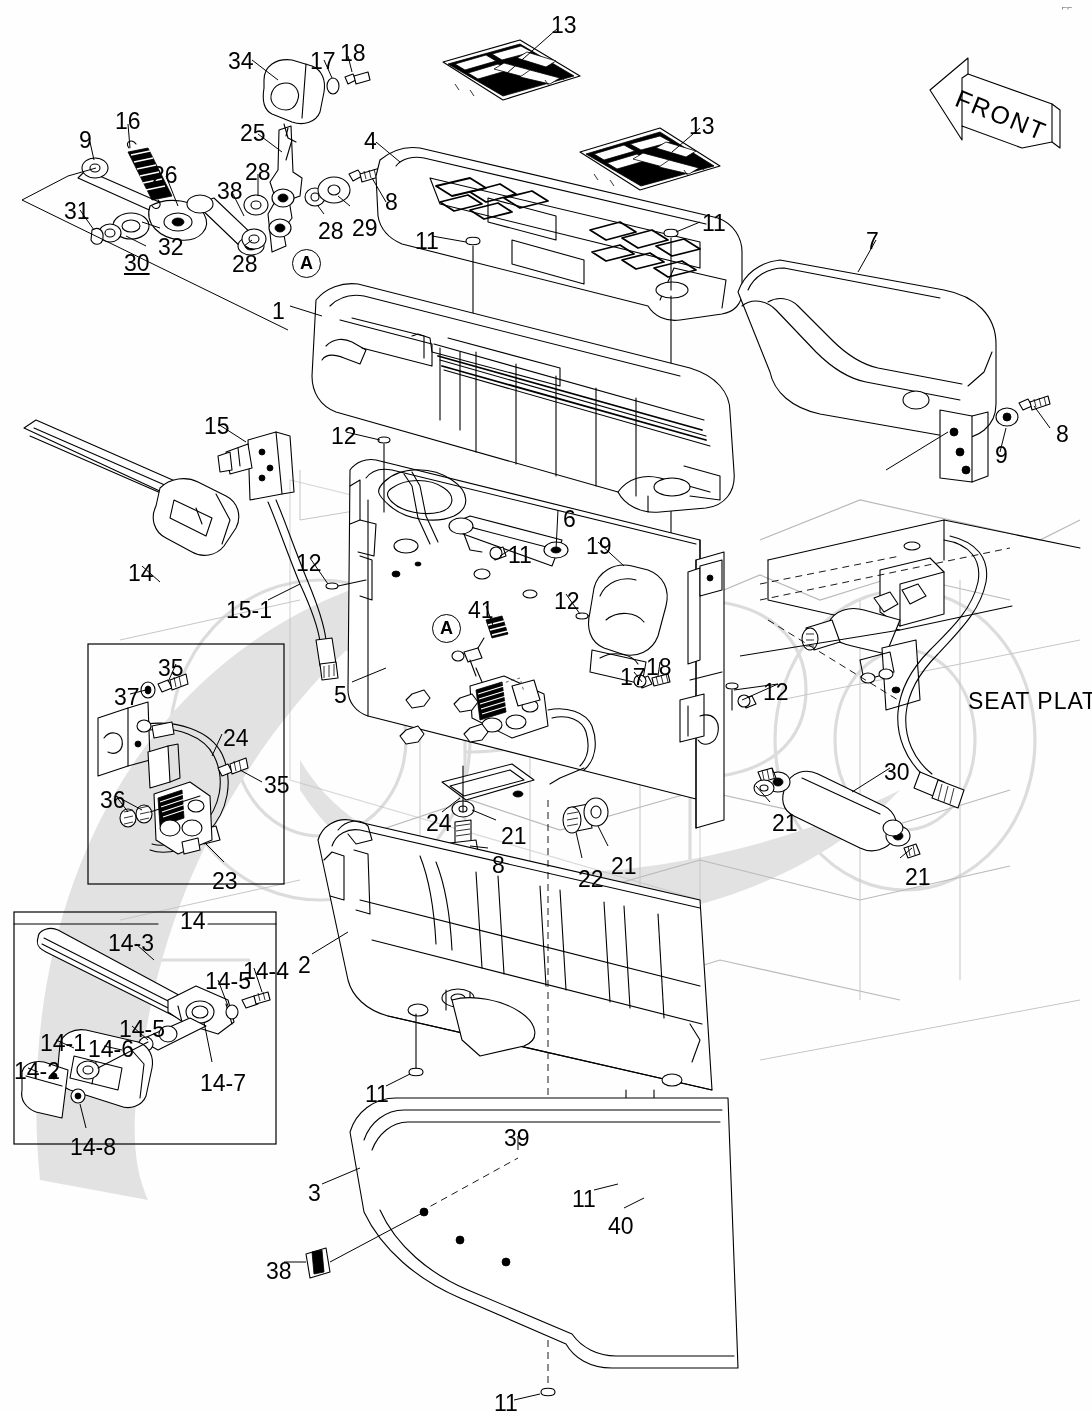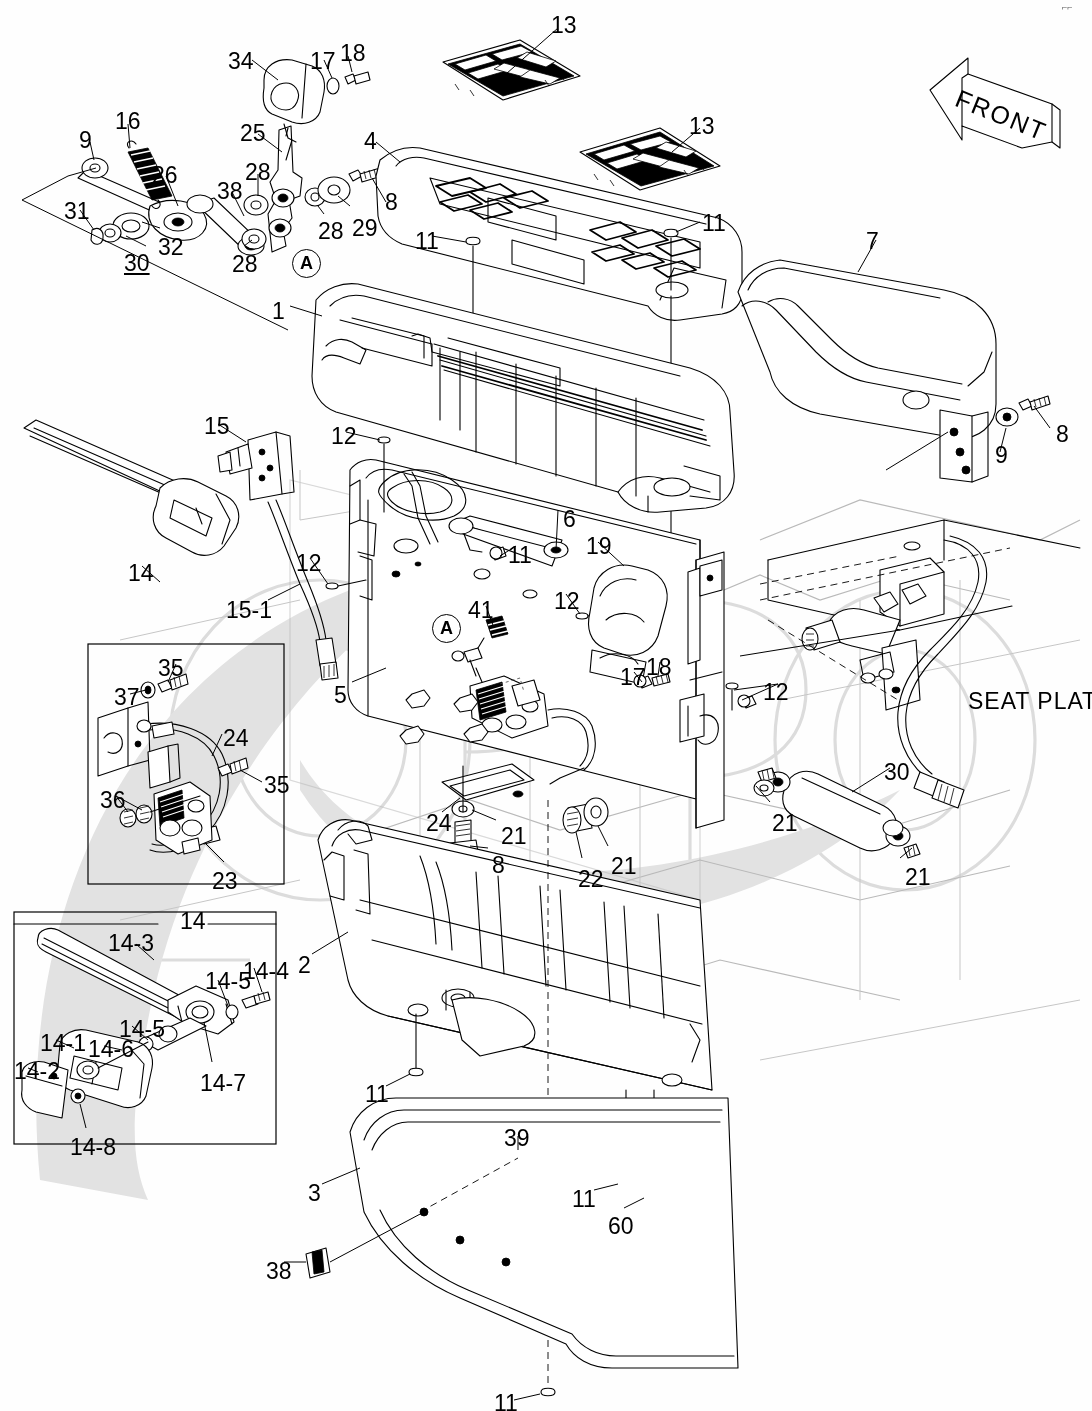--- a/index.html
+++ b/index.html
@@ -754,21 +754,21 @@
     <div class="num" style="left:119px;top:1016px;">14-5</div>
     <div class="num" style="left:40px;top:1030px;">14-1</div>
     <div class="num" style="left:88px;top:1036px;">14-6</div>
     <div class="num" style="left:14px;top:1058px;">14-2</div>
     <div class="num" style="left:200px;top:1070px;">14-7</div>
     <div class="num" style="left:70px;top:1134px;">14-8</div>
     <div class="num" style="left:365px;top:1081px;">11</div>
     <div class="num" style="left:504px;top:1125px;">39</div>
     <div class="num" style="left:308px;top:1180px;">3</div>
     <div class="num" style="left:572px;top:1186px;">11</div>
-    <div class="num" style="left:608px;top:1213px;">60</div>
+    <div class="num" style="left:608px;top:1213px;">40</div>
     <div class="num" style="left:266px;top:1258px;">38</div>
     <div class="num" style="left:494px;top:1390px;">11</div>
 
     <div class="circA" style="left:292px;top:249px;">A</div>
     <div class="circA" style="left:432px;top:614px;">A</div>
 
     <div class="lbl" style="left:968px;top:688px;">SEAT PLATE</div>
     <div class="fronttxt" style="left:962px;top:84px;">FRONT</div>
     <div class="cornertick" style="left:1062px;top:2px;">⌐⌐</div>
   </div>

